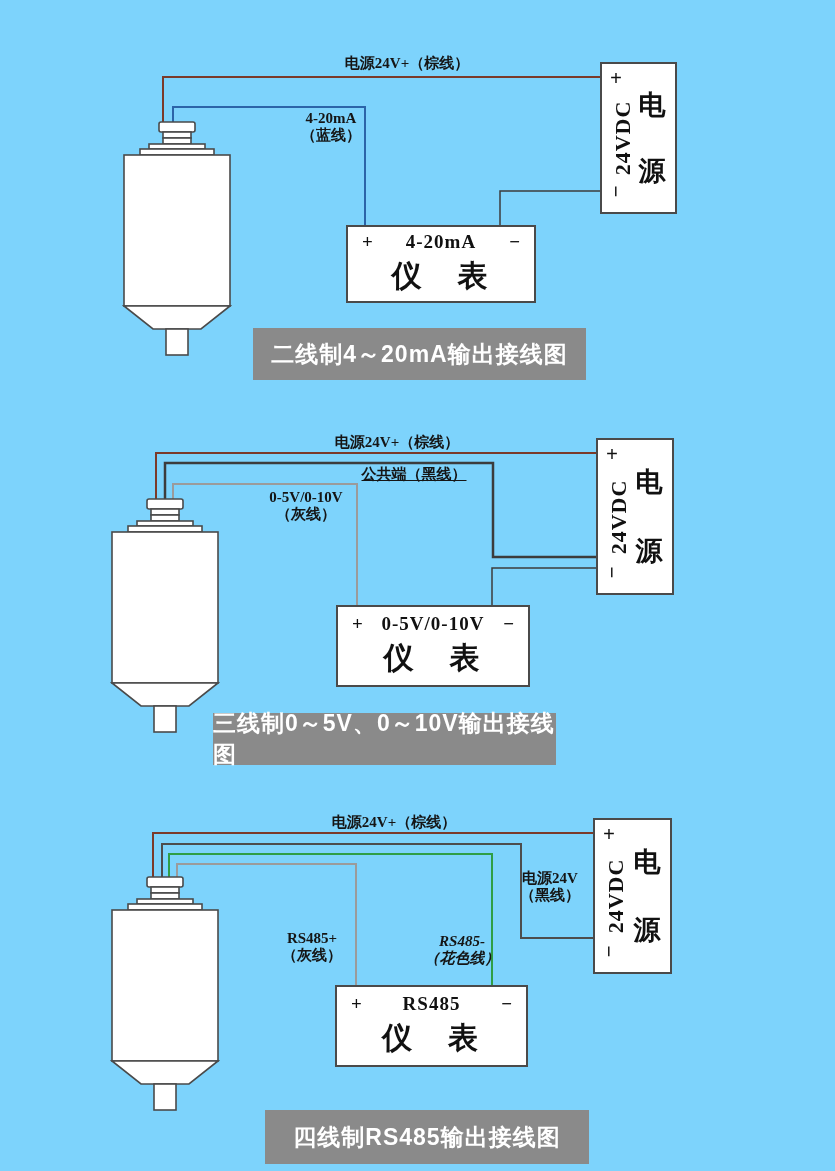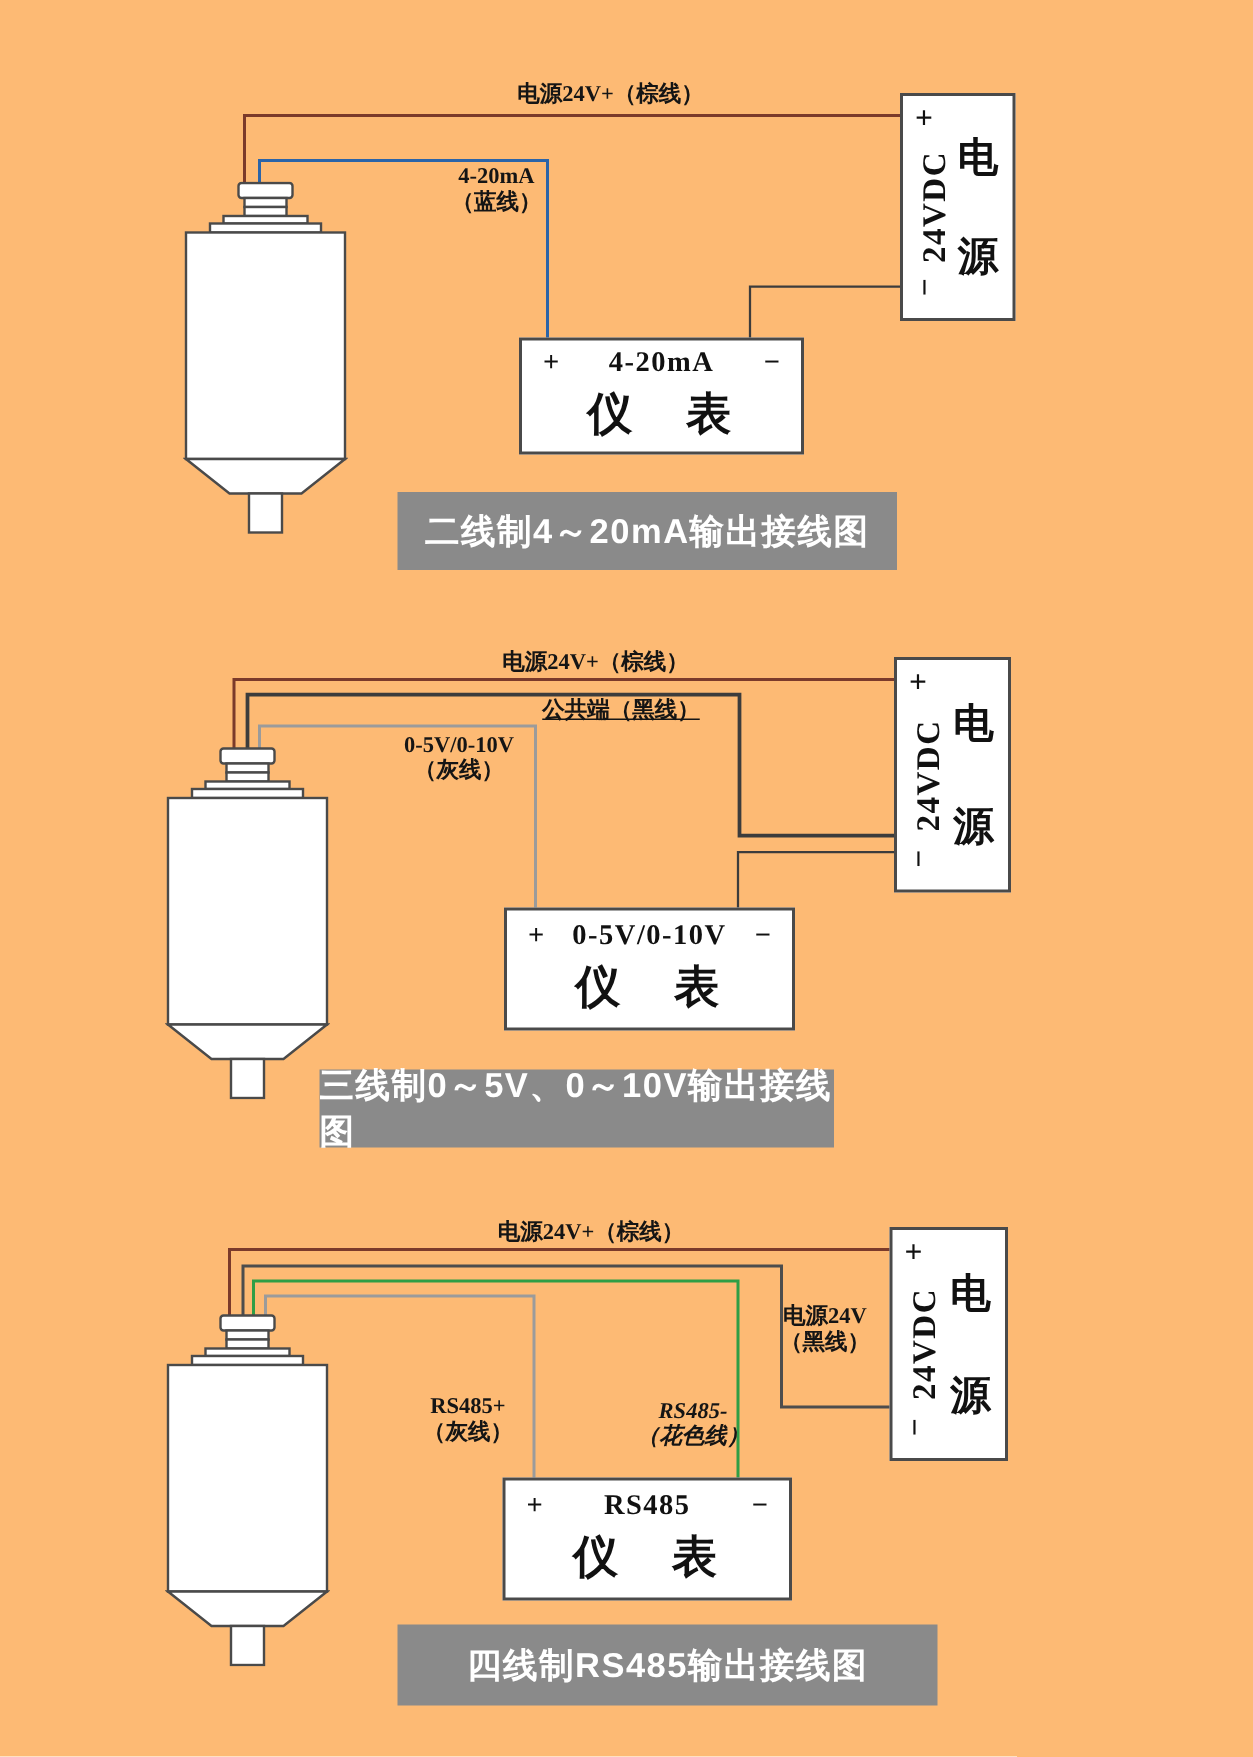--- a/index.html
+++ b/index.html
@@ -1,16 +1,16 @@
 <!DOCTYPE html>
 <html><head>
 <meta charset="utf-8">
 <style>
   html,body{margin:0;padding:0;background:#fff;}
-  .canvas{position:relative;width:835px;height:1171px;background:#fdba74;
+  .canvas{position:relative;width:835px;height:1171px;background:#7dd3fc;
           font-family:"Liberation Serif","DejaVu Serif",serif;overflow:hidden;}
   #wires{position:absolute;left:0;top:0;width:835px;height:1171px;z-index:1;}
   #labels{position:absolute;left:0;top:0;width:835px;height:1171px;z-index:3;pointer-events:none;}
   .wire-label{position:absolute;transform:translateX(-50%);text-align:center;
               font-weight:bold;font-size:15px;line-height:17px;white-space:nowrap;color:#151515;}
   .sensor{position:absolute;z-index:2;}
   
   .ps{position:absolute;z-index:2;background:#fff;border:2px solid #4a4a4a;}
   .ps-plus{position:absolute;left:8px;top:2px;font-weight:bold;font-size:21px;color:#111;}
   .ps-minus{position:absolute;left:8px;bottom:8px;font-weight:bold;font-size:21px;color:#111;
@@ -34,23 +34,23 @@
           font-weight:bold;font-size:23px;letter-spacing:1px;}
   #sensor1{left:122px;top:121px;}
   #sensor2{left:110px;top:498px;}
   #sensor3{left:110px;top:876px;}
   #ps1{left:600px;top:62px;width:73px;height:148px;}
   #ps2{left:596px;top:438px;width:74px;height:153px;}
   #ps3{left:593px;top:818px;width:75px;height:152px;}
   #m1{left:346px;top:225px;width:186px;height:74px;}
   #m2{left:336px;top:605px;width:190px;height:78px;}
   #m3{left:335px;top:985px;width:189px;height:78px;}
-  #b1{left:265px;top:328px;width:333px;height:52px;}
+  #b1{left:253px;top:328px;width:333px;height:52px;}
   #b2{left:213px;top:713px;width:343px;height:52px;}
-  #b3{left:265px;top:1083px;width:360px;height:54px;}
+  #b3{left:265px;top:1110px;width:324px;height:54px;}
 </style>
 </head>
 <body>
 
 <div class="canvas">
 
   <svg id="wires" xmlns="http://www.w3.org/2000/svg">
       <polyline points="163,122 163,77 602,77" fill="none" stroke="#7b3a2a" stroke-width="2"></polyline>
       <polyline points="173,122 173,107 365,107 365,226" fill="none" stroke="#2b64a8" stroke-width="2"></polyline>
       <polyline points="500,226 500,191 602,191" fill="none" stroke="#3c3c3c" stroke-width="1.5"></polyline>

